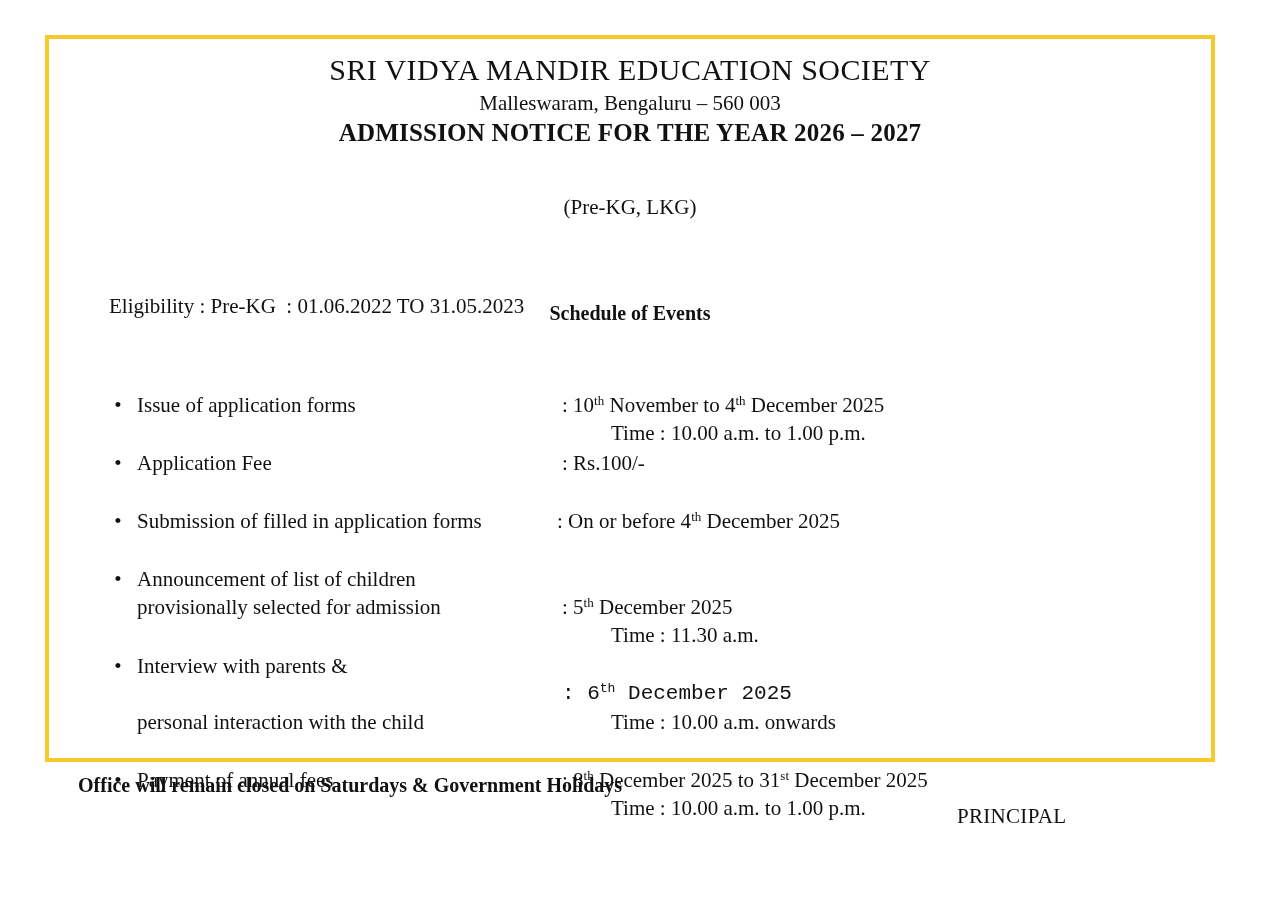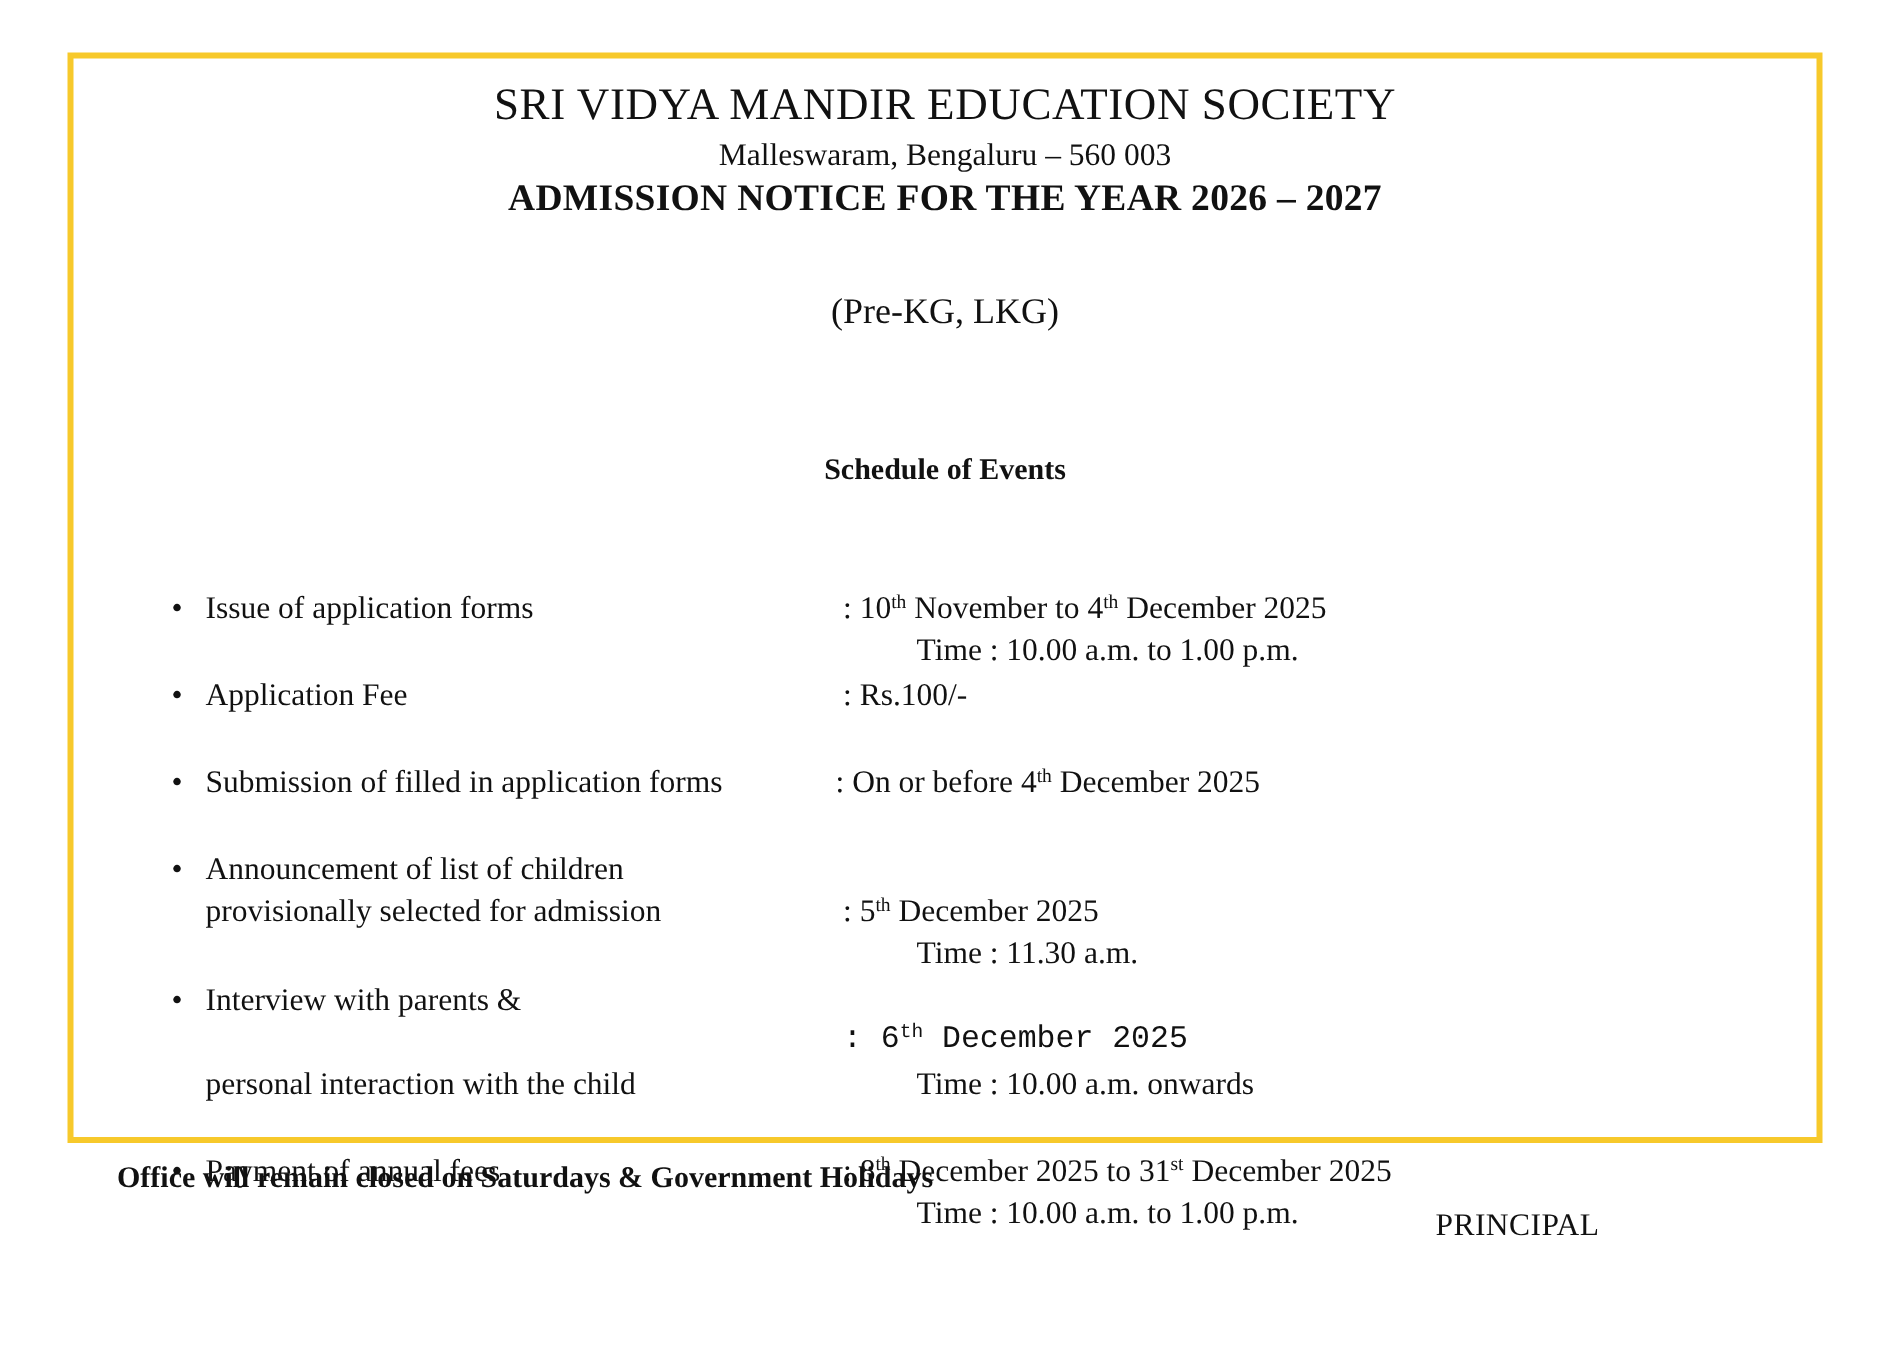--- a/index.html
+++ b/index.html
@@ -68,21 +68,21 @@
     left: 0; right: 0;
     top: 118px;
     font-size: 25px;
     font-weight: bold;
     letter-spacing: 0.2px;
   }
   #classes-heading {
     position: absolute;
     left: 0; right: 0;
     top: 156px;
-    font-size: 24px;
+    font-size: 21px;
     font-weight: 400;
   }
 
   
   #eligibility-block {
     position: absolute;
     left: 60px;
     top: 197px;
     font-size: 21px;
     line-height: 28px;
@@ -185,20 +185,21 @@
     <div class="hdr" id="society-name">SRI VIDYA MANDIR EDUCATION SOCIETY</div>
 
     <div class="hdr" id="society-address">Malleswaram, Bengaluru – 560 003</div>
 
     <div class="hdr" id="admission-heading">ADMISSION NOTICE FOR THE YEAR 2026 – 2027</div>
 
 
     <div class="hdr" id="classes-heading">(Pre-KG, LKG)</div>
 
     <div id="eligibility-block">
+      <span class="elig-row">Eligibility : Pre-KG  : 01.06.2022 TO 31.05.2023</span>
     </div>
 
     <div id="schedule-heading">Schedule of Events</div>
 
     <div id="schedule-list">
         <div class="sched-item" style="position: absolute; left: 0px; right: 0px; top: 52px;">
           <span class="bullet">•</span>
           <span class="label-col">Issue of application forms</span>
           <span class="value-col" style="top: 0px;">: 10<sup>th</sup> November to 4<sup>th</sup> December 2025</span>
           <span class="time-col" style="top: 28px;">Time : 10.00 a.m. to 1.00 p.m.</span>

